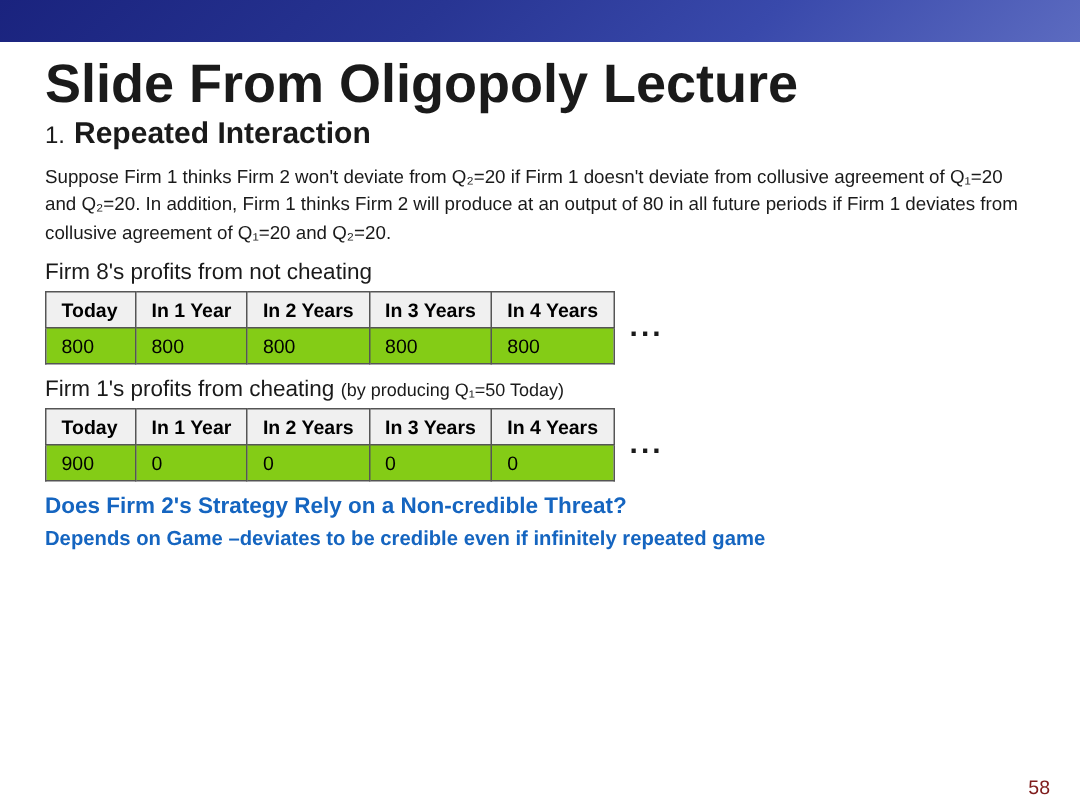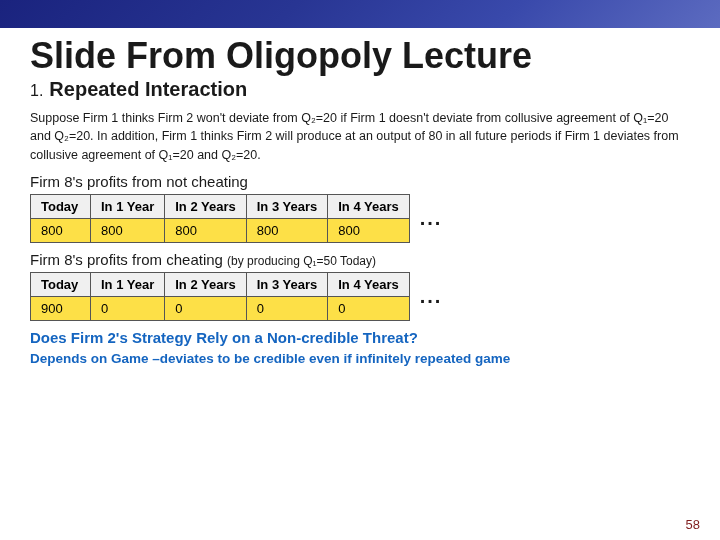--- a/index.html
+++ b/index.html
@@ -65,21 +65,21 @@
     table td, table th {
       border: 1px solid #555;
       padding: 4px 10px;
       min-width: 60px;
     }
     table tr:first-child td {
       background: #f0f0f0;
       font-weight: bold;
     }
     table tr:last-child td {
-      background: #fde047;
+      background: #84cc16;
     }
     .dots {
       font-size: 20px;
       font-weight: bold;
       margin-left: 10px;
       letter-spacing: 2px;
       color: #1a1a1a;
     }
     .cheating-label {
       font-size: 15px;
@@ -143,21 +143,21 @@
         <td>800</td>
         <td>800</td>
         <td>800</td>
       </tr>
     </tbody>
       </table>
     <span class="dots">...</span>
   </div>
 
   <div class="cheating-label">
-    <span>Firm 8's profits from cheating</span>
+    <span>Firm 1's profits from cheating</span>
     <span style="font-size:12px; color:#1a1a1a;">(by producing Q₁=50 Today)</span>
   </div>
 
   <div class="table-wrapper">
     <table>
       <tbody>
           <tr>
         <td>Today</td>
         <td>In 1 Year</td>
         <td>In 2 Years</td>

